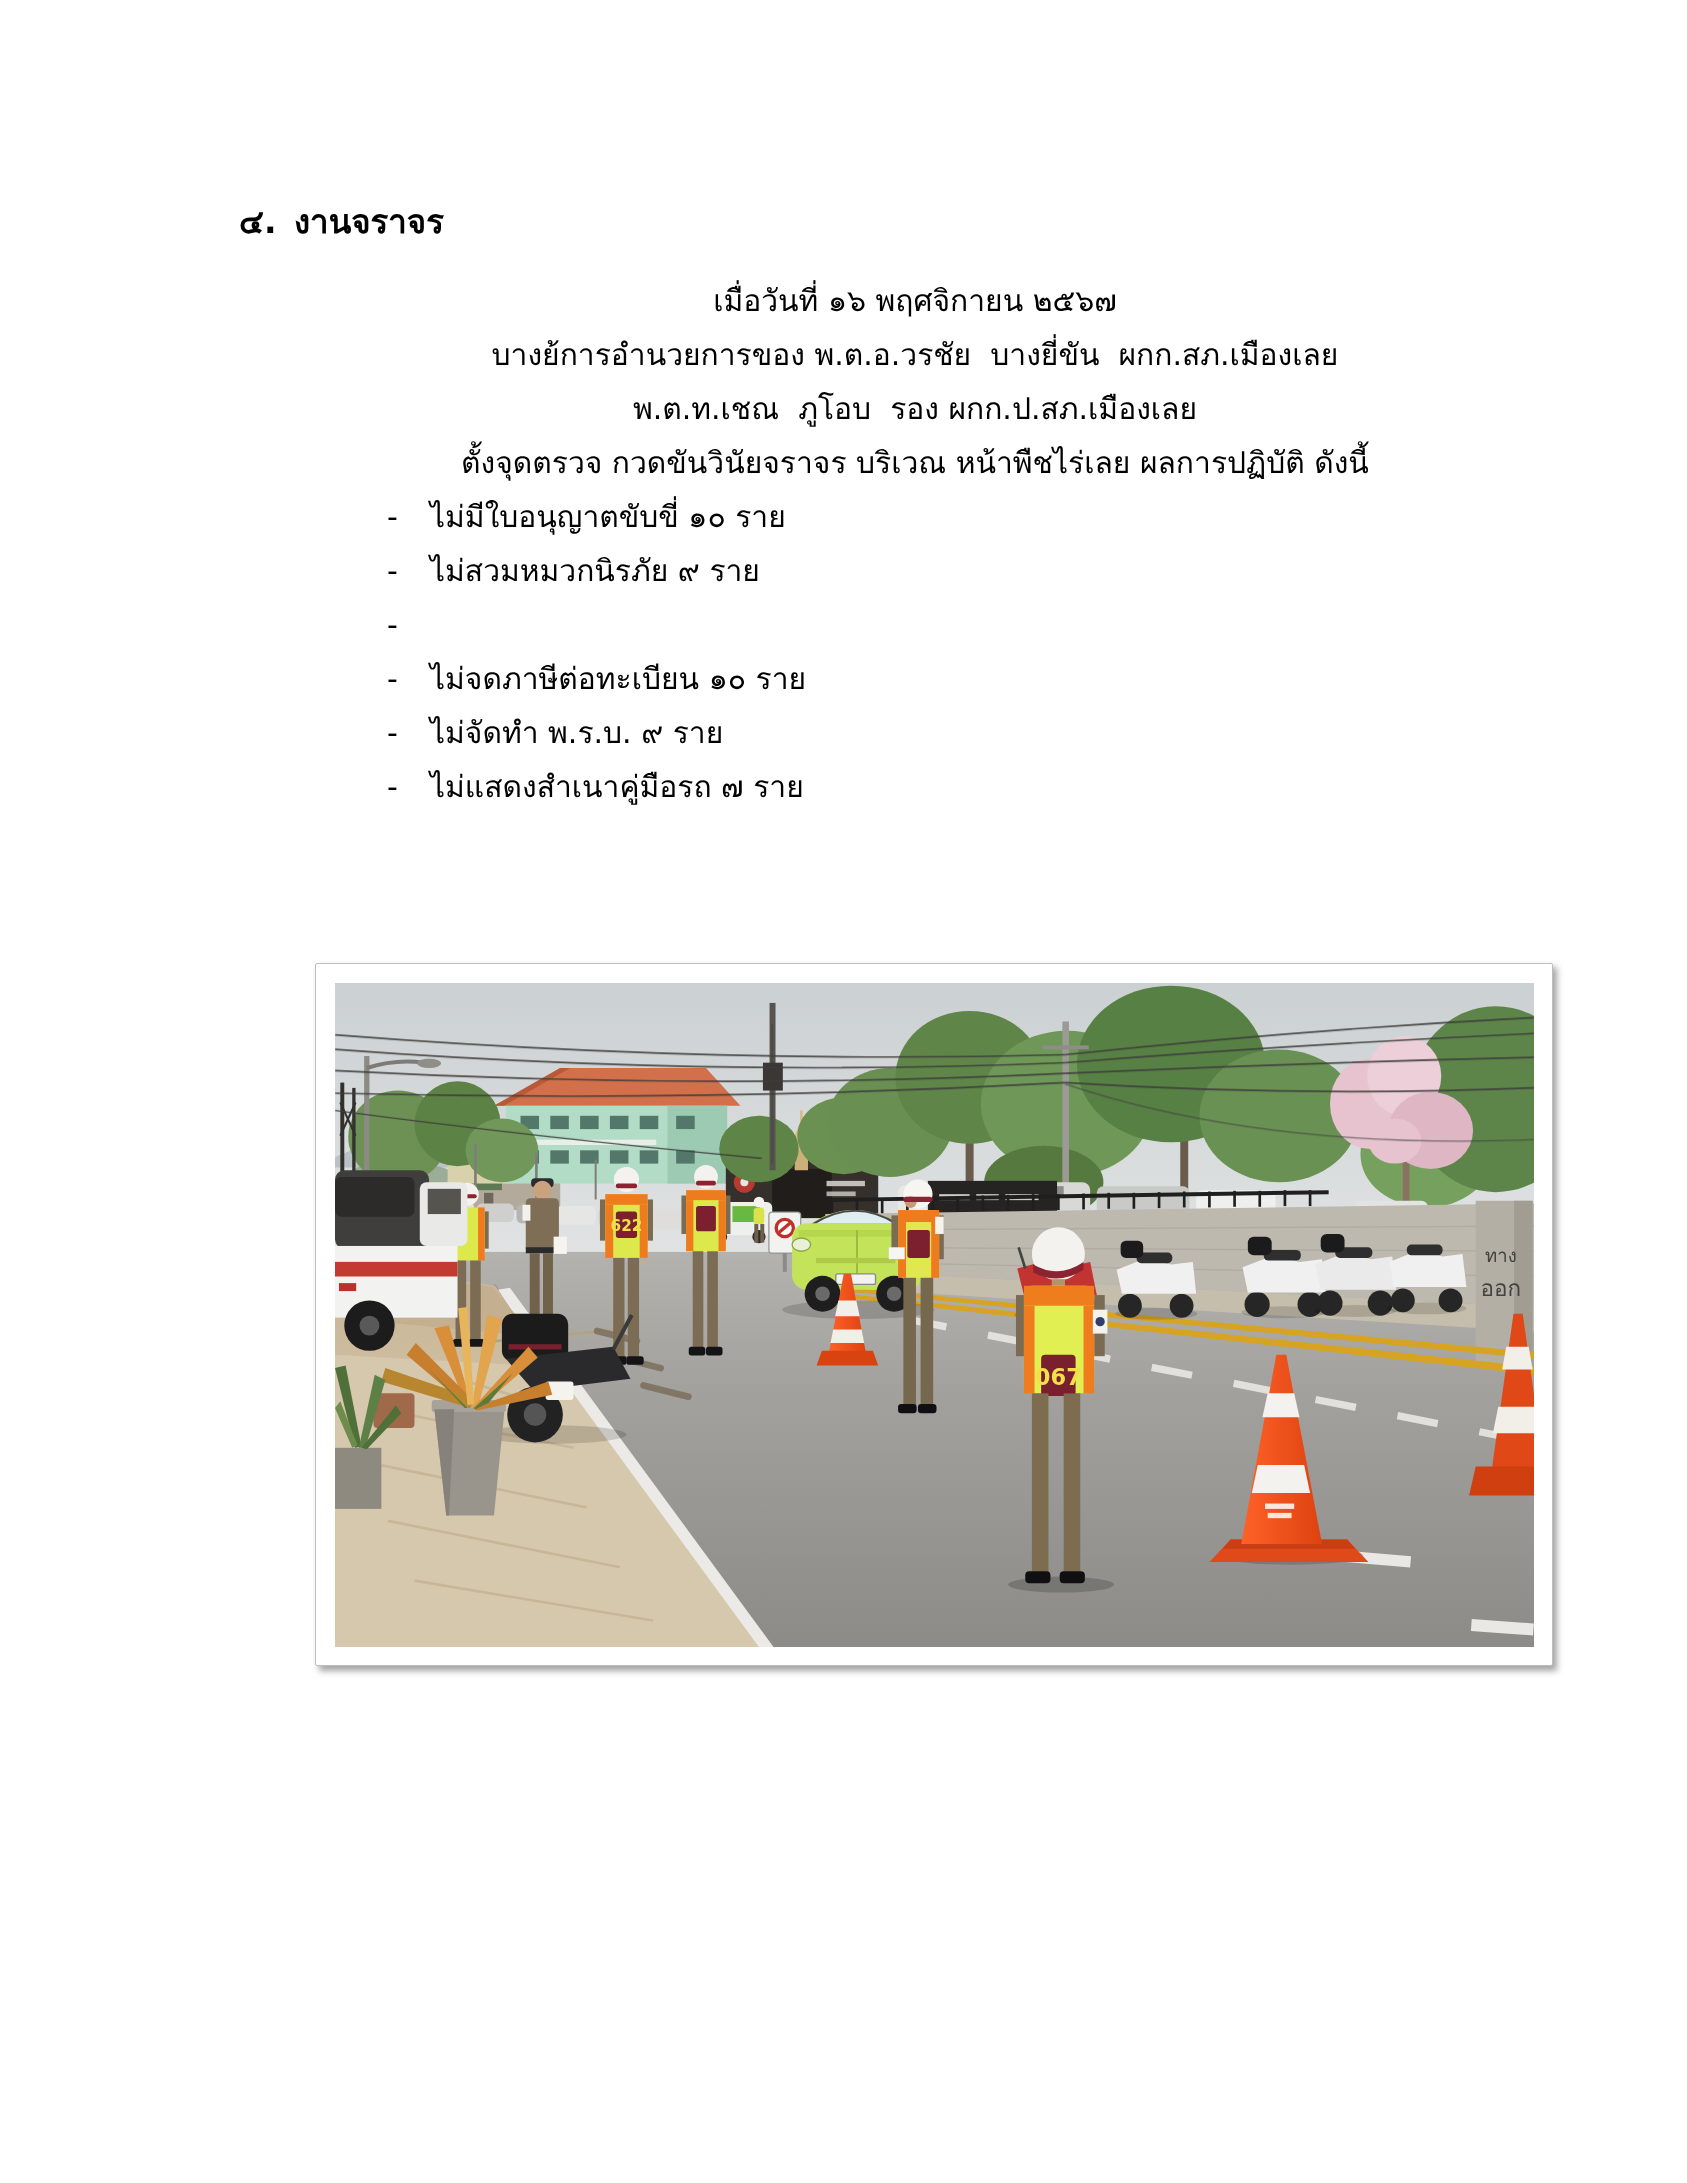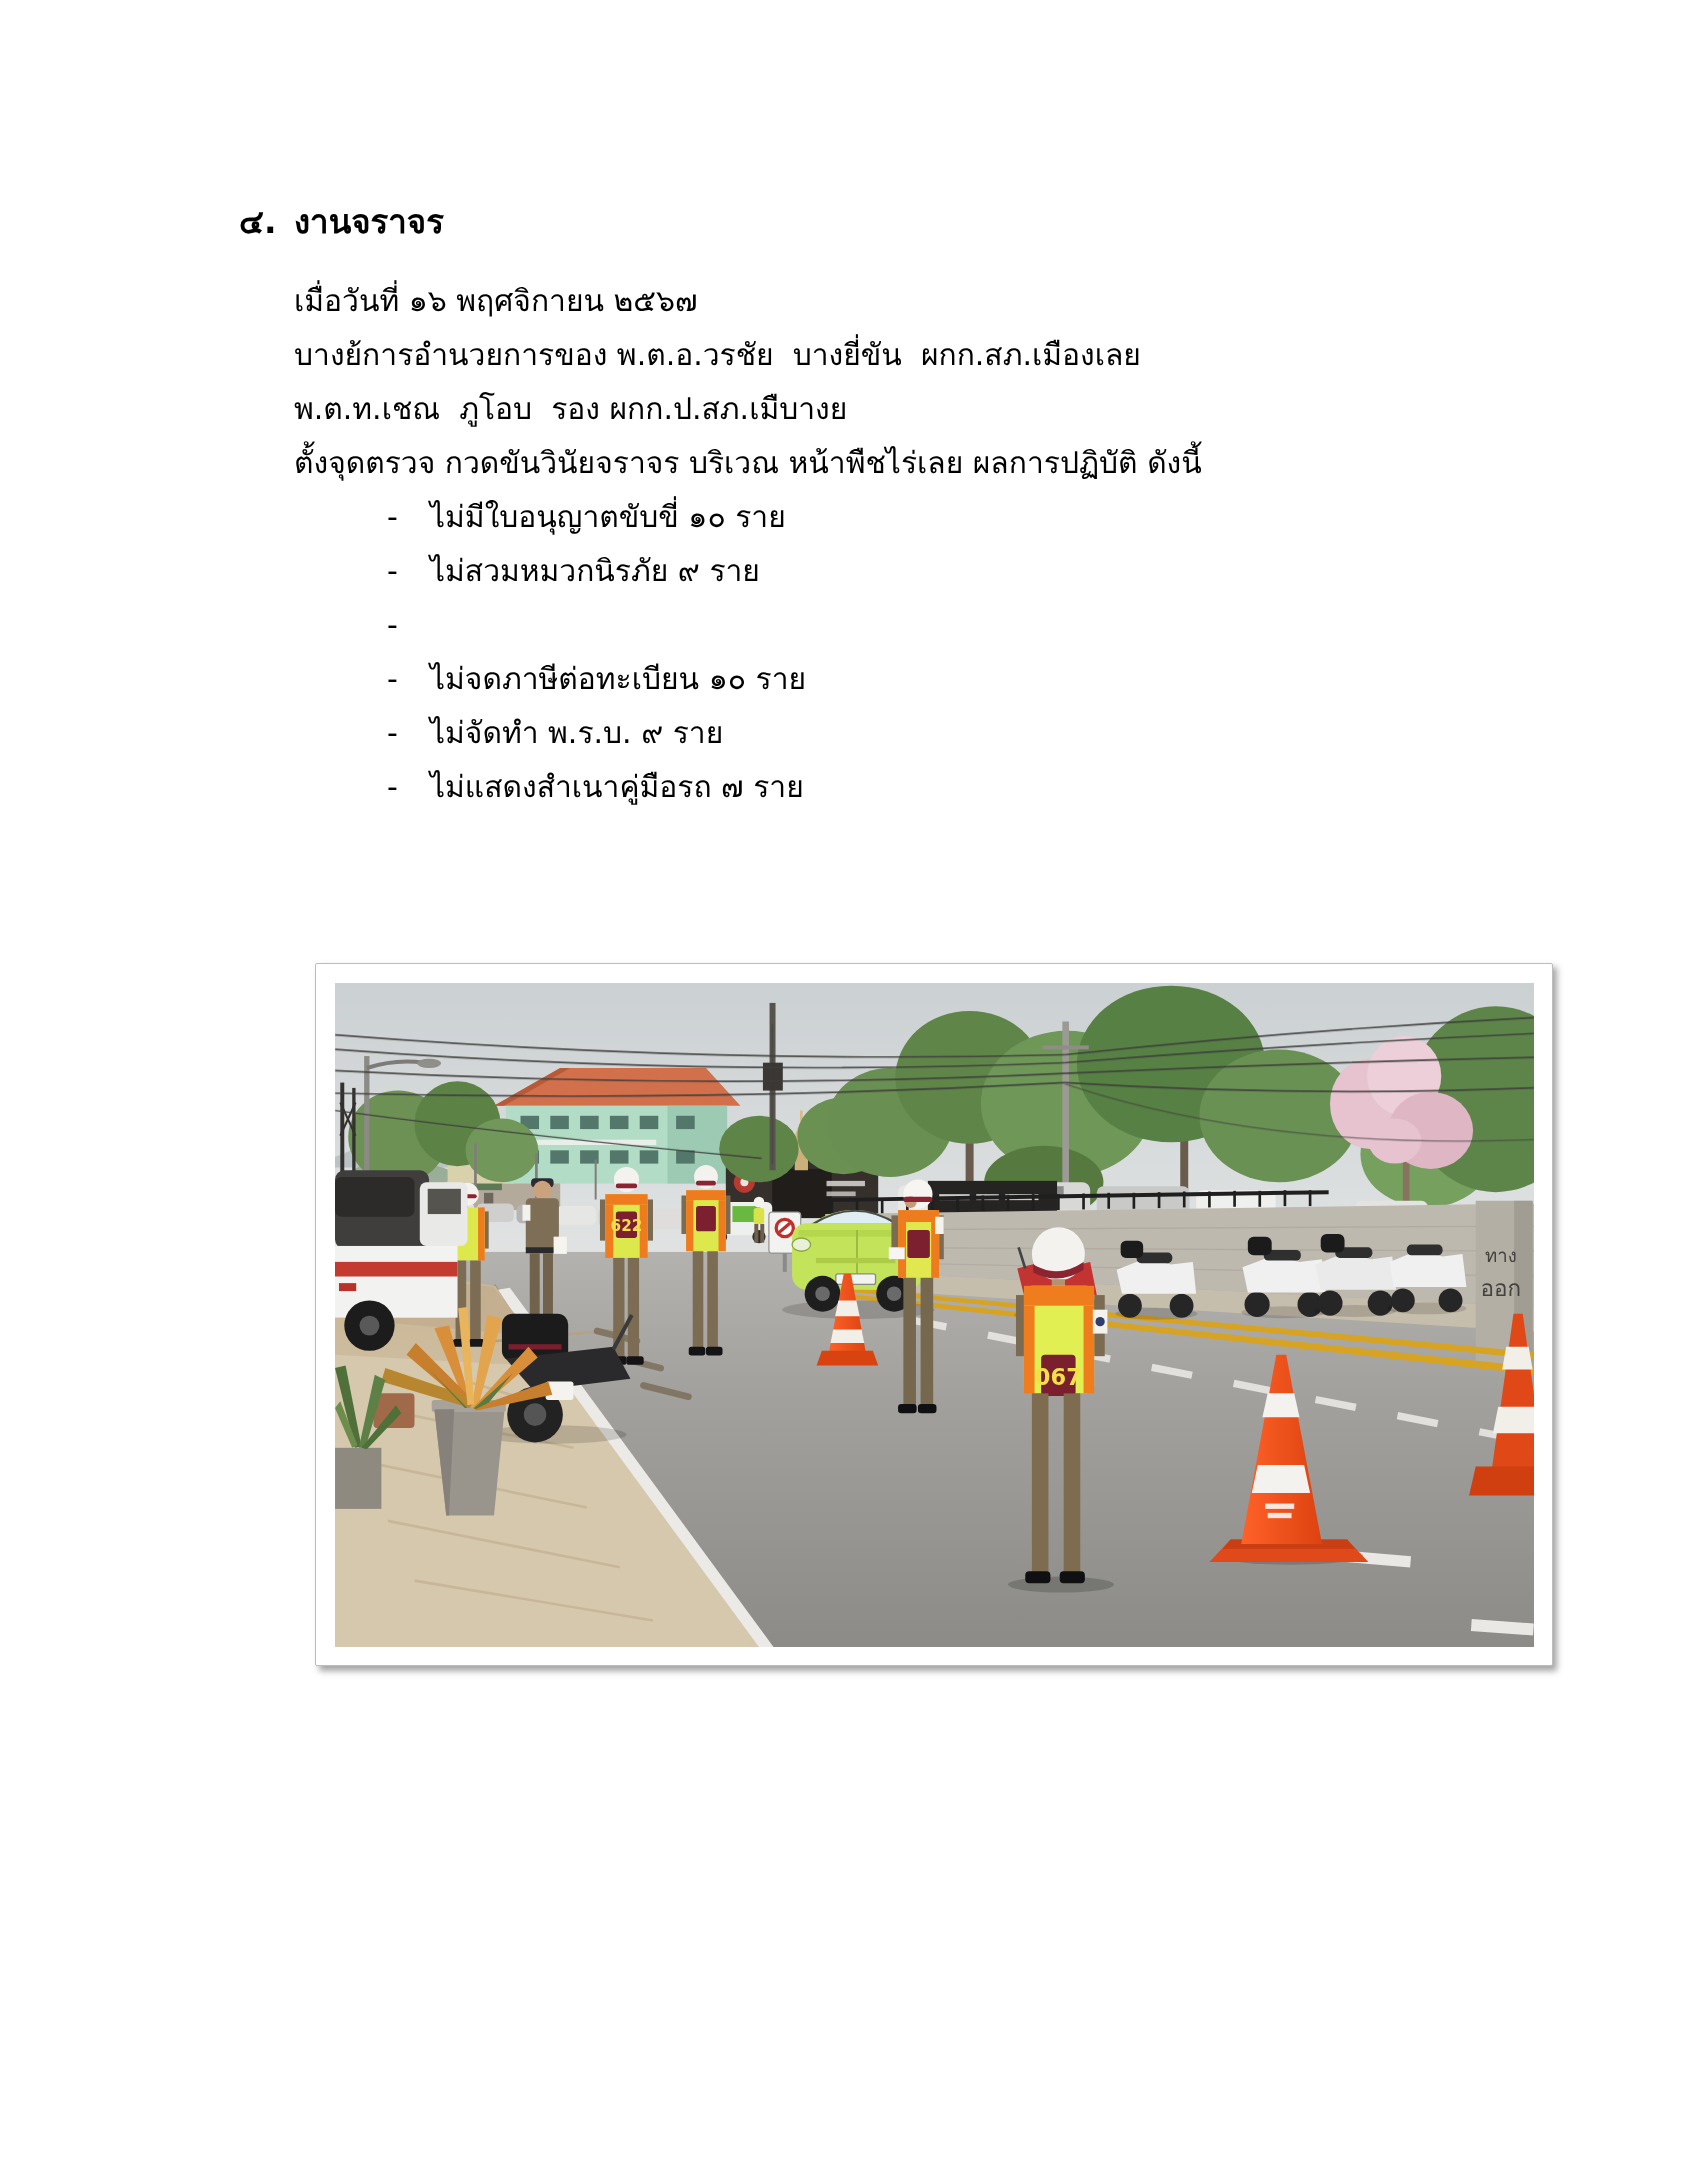--- a/index.html
+++ b/index.html
@@ -17,21 +17,21 @@
     width:1297px;
   }
   .heading-row{
     display:flex;
     font-size:33px;
     font-weight:bold;
     line-height:54px;
     white-space:pre-wrap;
   }
   .heading-num{width:55px;flex:0 0 55px;}
-  .paras{margin-top:25px;}
+  .paras{margin-top:25px;text-align:center;}
   .para{
     padding-left:55px;
     font-size:30px;
     line-height:54px;
     white-space:pre-wrap;
   }
   .list{margin-top:0;}
   .li{
     display:flex;
     padding-left:148px;
@@ -58,21 +58,21 @@
 <div class="page">
 
   <div class="doc-text">
     <div class="heading-row">
       <span class="heading-num">๔.</span>
       <span>งานจราจร</span>
     </div>
     <div class="paras">
       <div class="para">เมื่อวันที่ ๑๖ พฤศจิกายน ๒๕๖๗</div>
       <div class="para">บางย้การอำนวยการของ พ.ต.อ.วรชัย  บางยี่ขัน  ผกก.สภ.เมืองเลย</div>
-      <div class="para">พ.ต.ท.เชณ  ภูโอบ  รอง ผกก.ป.สภ.เมืบางย</div>
+      <div class="para">พ.ต.ท.เชณ  ภูโอบ  รอง ผกก.ป.สภ.เมืองเลย</div>
       <div class="para">ตั้งจุดตรวจ กวดขันวินัยจราจร บริเวณ หน้าพืชไร่เลย ผลการปฏิบัติ ดังนี้</div>
     </div>
     <div class="list">
       <div class="li">
         <span class="dash">-</span>
         <span>ไม่มีใบอนุญาตขับขี่ ๑๐ ราย</span>
       </div>
       <div class="li">
         <span class="dash">-</span>
         <span>ไม่สวมหมวกนิรภัย ๙ ราย</span>

